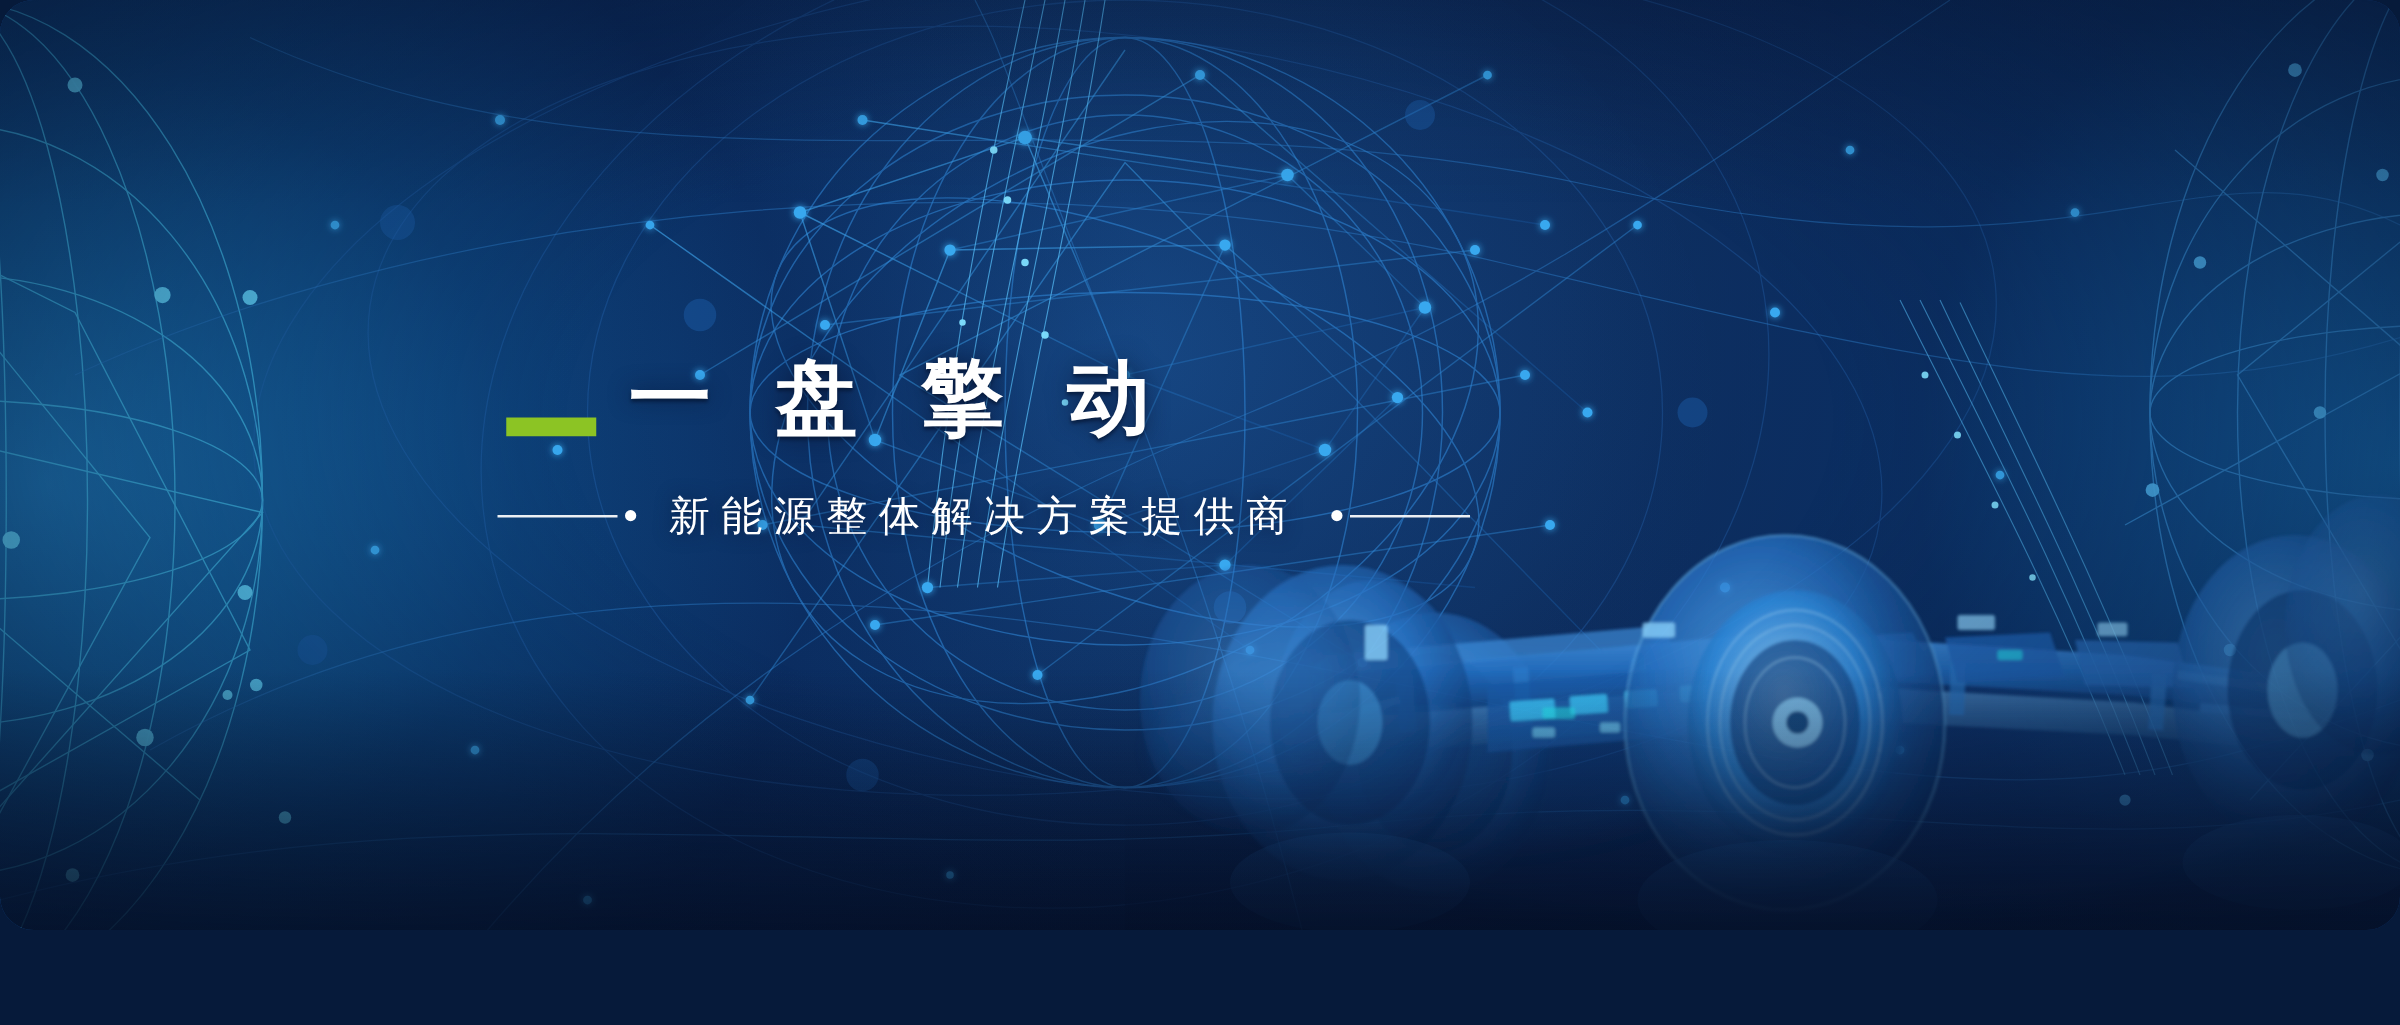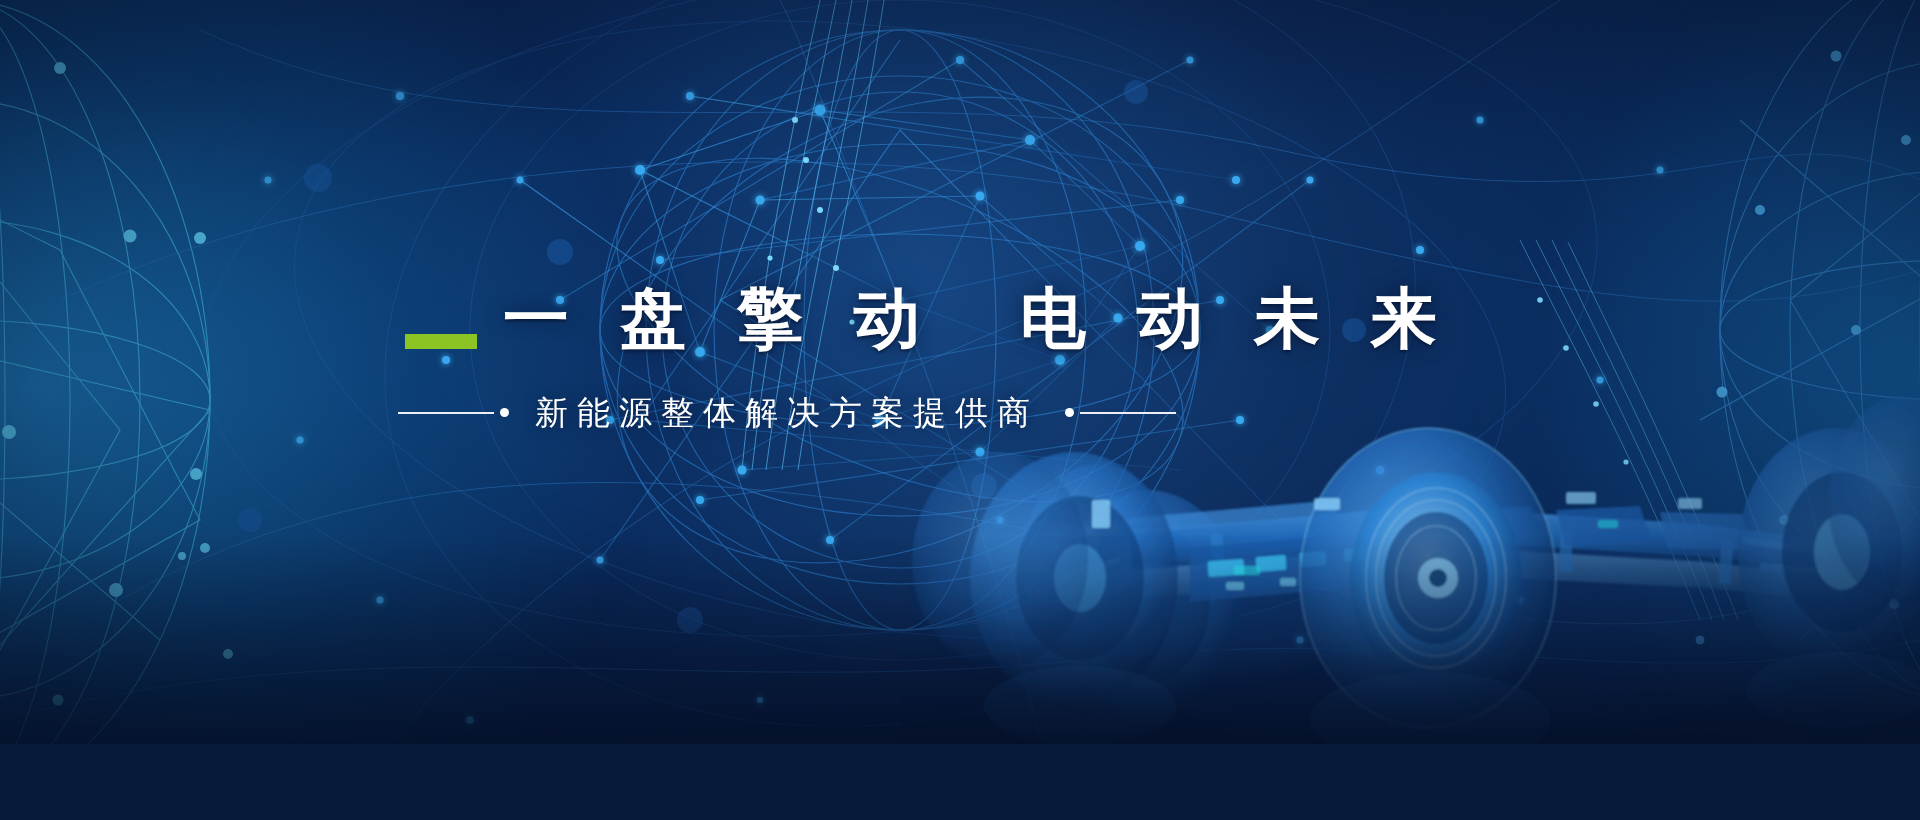--- a/index.html
+++ b/index.html
@@ -7,20 +7,21 @@
   body{
     font-family:"Liberation Sans","DejaVu Sans",sans-serif;
     -webkit-font-smoothing:antialiased;
   }
   .stage{
     position:relative;
     width:1920px;
     height:744px;
     overflow:hidden;
     background:#0a2452;
+    border-radius:27px;
   }
 
   
   .bg-base{
     position:absolute; inset:0;
     background:
       radial-gradient(ellipse 900px 820px at 2% 52%, #1e78b8 0%, #15619e 18%, #0d4179 42%, #0a2a5c 68%, rgba(10,30,70,0) 100%),
       radial-gradient(ellipse 700px 760px at 100% 50%, #1565a8 0%, #104a86 25%, #0b2f63 55%, rgba(10,30,70,0) 100%),
       radial-gradient(ellipse 1100px 700px at 46% 38%, #123a72 0%, #0e2f60 40%, #0a2250 75%, #081c44 100%),
       linear-gradient(160deg,#0b2b5e 0%,#0a2350 45%,#071a3d 100%);
@@ -442,21 +443,20 @@
   </svg>
 
   <div class="bg-vignette"></div>
 
   <div class="content">
 
     <div class="headline">
       <span class="hl-dash"></span>
       <span class="hl-text">一 盘 擎 动</span>
       <span class="hl-gap"></span>
-      <span class="hl-text">电 动 未 来</span>
     </div>
 
     <div class="subline">
       <span class="rule rule-left"></span>
       <span class="dot"></span>
       <span class="sub-text">新能源整体解决方案提供商</span>
       <span class="dot"></span>
       <span class="rule rule-right"></span>
     </div>
 

